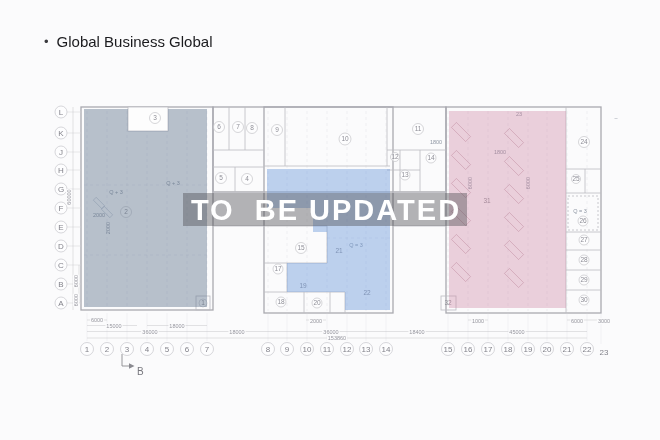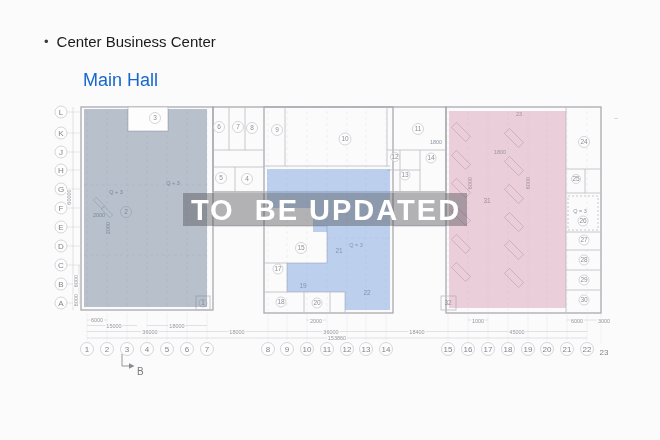--- a/index.html
+++ b/index.html
@@ -28,23 +28,22 @@
   .wm-text{font-size:29px;font-weight:800;fill:#ffffff;text-anchor:middle;letter-spacing:2px;white-space:pre;}
   .sec-t{font-size:10px;fill:#77777d;}
   .sec-l{stroke:#8a8a90;stroke-width:0.9;fill:none;}
 </style>
 </head>
 <body>
 
 <div class="stage">
   <div class="hdr">
     <span class="bullet">•</span>
-    <span>Center Business Center</span>
+    <span>Global Business Global</span>
   </div>
-  <div class="hall">Main Hall</div>
 
   <svg width="660" height="440" viewBox="0 0 660 440">
 
     <g>
       <line class="grid" x1="87" y1="111" x2="87" y2="307"></line>
         <line class="grid" x1="107" y1="111" x2="107" y2="307"></line>
       <line class="grid" x1="127" y1="111" x2="127" y2="307"></line>
         <line class="grid" x1="147" y1="111" x2="147" y2="307"></line>
       <line class="grid" x1="167" y1="111" x2="167" y2="307"></line>
         <line class="grid" x1="187" y1="111" x2="187" y2="307"></line>

